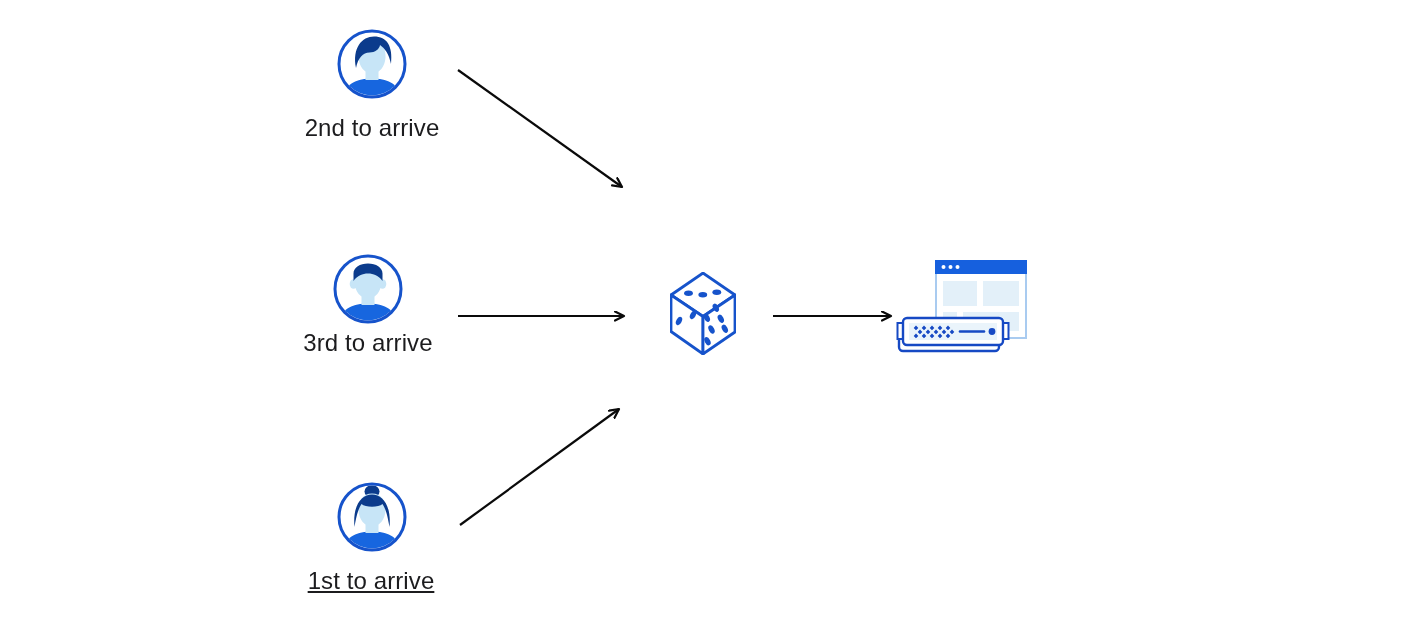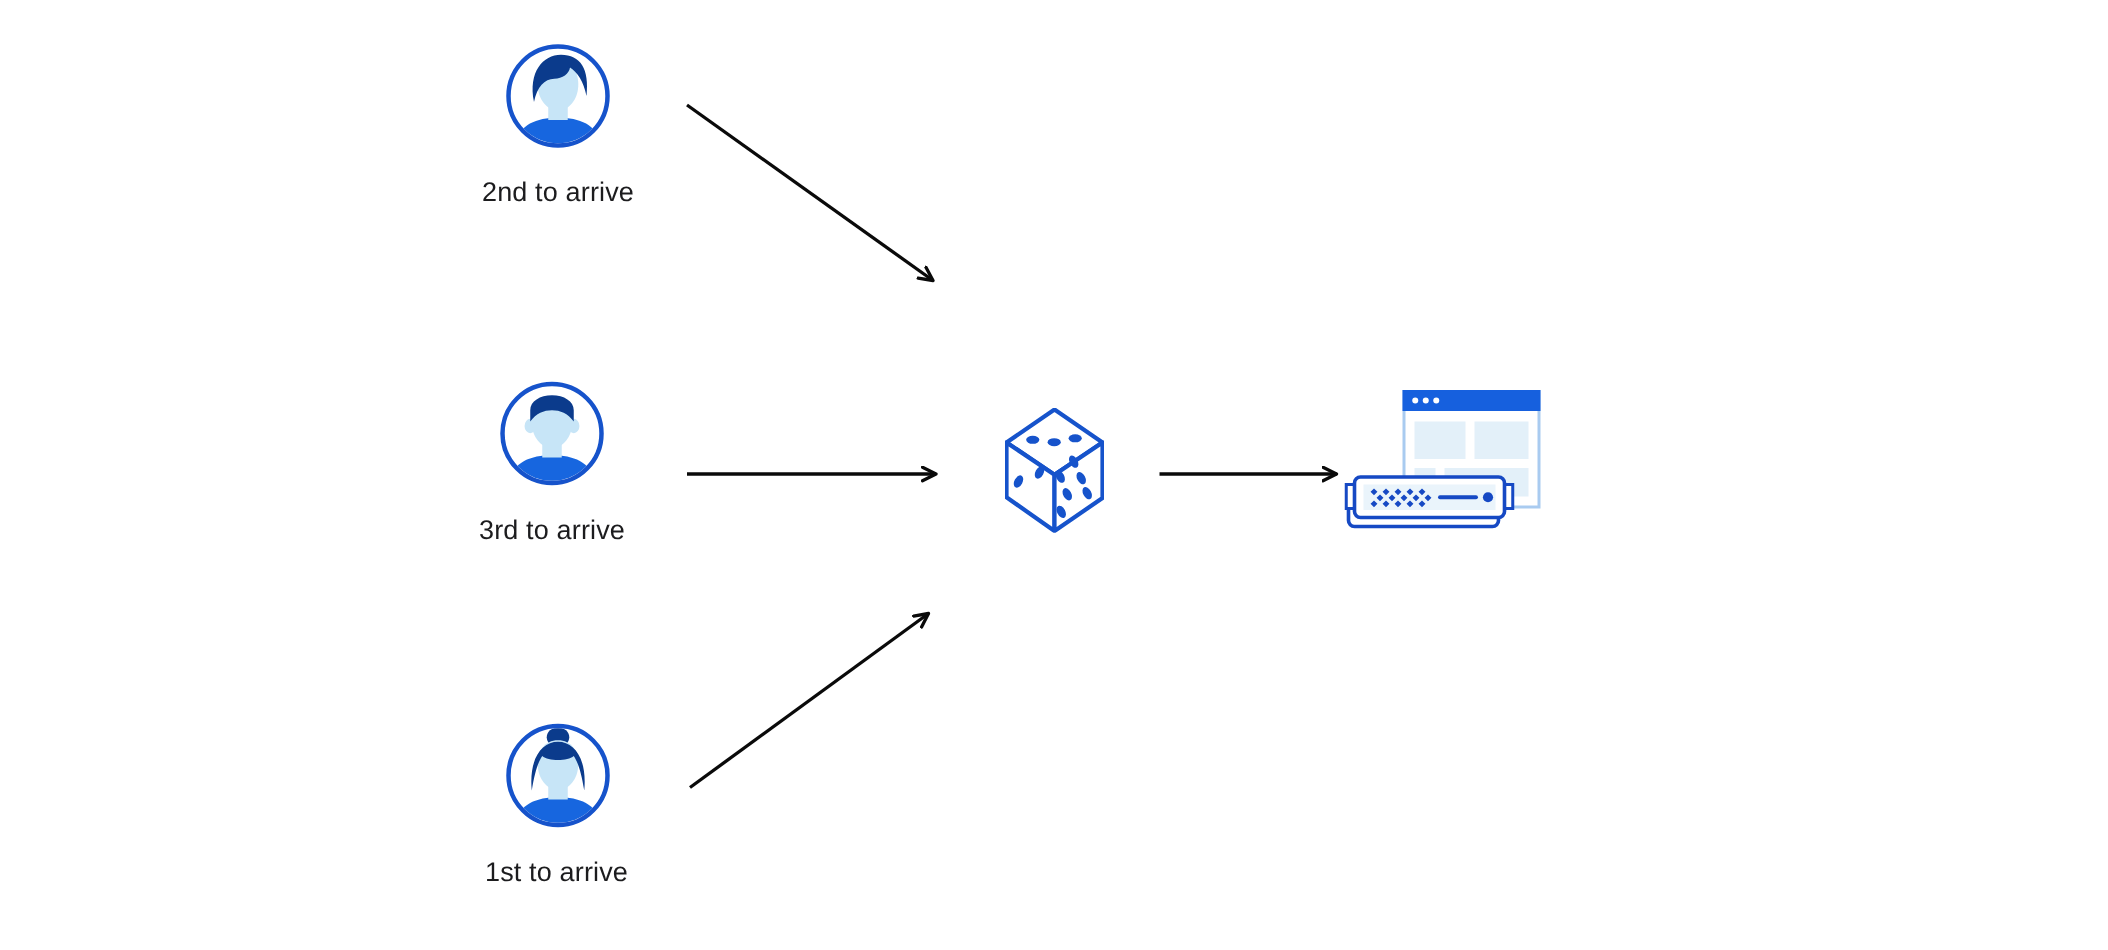--- a/index.html
+++ b/index.html
@@ -22,21 +22,21 @@
     height: 633px;
     pointer-events: none;
   }
   .node {
     position: absolute;
   }
   .node-label {
     position: absolute;
     width: 170px;
     text-align: center;
-    font-size: 18px;
+    font-size: 24px;
     color: #1c1c1e;
     letter-spacing: 0.1px;
     line-height: 22px;
   }
   .avatar-icon { display: block; }
   .dice-icon { display: block; }
   .origin-icon { display: block; }
 </style>
 </head>
 <body>
@@ -85,41 +85,41 @@
       <g clip-path="url(#clipB)">
         <path d="M7,72 C8,56 20,50.5 36,50.5 C52,50.5 64,56 65,72 Z" fill="#1766DF"></path>
         <ellipse cx="21.5" cy="31" rx="3.8" ry="4.8" fill="#C7E5F7"></ellipse>
         <ellipse cx="50.5" cy="31" rx="3.8" ry="4.8" fill="#C7E5F7"></ellipse>
         <path d="M29.5,40 h13 v12 h-13 z" fill="#C7E5F7"></path>
         <path d="M36,12.5 C45.5,12.5 50,20.5 49.5,29.5 C49,38.5 43.5,45.5 36,45.5 C28.5,45.5 23,38.5 22.5,29.5 C22,20.5 26.5,12.5 36,12.5 Z" fill="#C7E5F7"></path>
         <path d="M21.5,28 L21.5,20.5 C21.5,14.5 28,10.5 36,10.5 C44,10.5 50.5,14.5 50.5,20.5 L50.5,28 C46.5,22.5 41.5,20.5 36,20.5 C30.5,20.5 25.5,22.5 21.5,28 Z" fill="#0B3B8C"></path>
       </g>
       <circle cx="36" cy="36" r="33" fill="none" stroke="#1653CB" stroke-width="3"></circle>
     </svg>
-    <div class="node-label" style="left:-49px; top:89px;">3rd to arrive</div>
+    <div class="node-label" style="left:-49px; top:79px;">3rd to arrive</div>
   </div>
 
   <div class="node" style="left:336px; top:481px;">
     <svg class="avatar-icon" width="72" height="72" viewBox="0 0 72 72" xmlns="http://www.w3.org/2000/svg">
       <defs>
           <clipPath id="clipC">
             <circle cx="36" cy="36" r="31.5"></circle>
           </clipPath>
         </defs>
       <circle cx="36" cy="36" r="33" fill="#ffffff"></circle>
       <g clip-path="url(#clipC)">
         <path d="M7,72 C8,56 20,50.5 36,50.5 C52,50.5 64,56 65,72 Z" fill="#1766DF"></path>
         <ellipse cx="36" cy="10.5" rx="7.5" ry="6.5" fill="#0B3B8C"></ellipse>
         <path d="M29.5,40 h13 v12 h-13 z" fill="#C7E5F7"></path>
         <path d="M36,12.5 C45.5,12.5 50,20.5 49.5,29.5 C49,38.5 43.5,45.5 36,45.5 C28.5,45.5 23,38.5 22.5,29.5 C22,20.5 26.5,12.5 36,12.5 Z" fill="#C7E5F7"></path>
         <path d="M18.5,46 C16.5,25 25,13.5 36,13.5 C47,13.5 55.5,25 53.5,46 C51.5,34 49.5,27.5 46.5,23 C42.5,26.5 29.5,26.5 25.5,23 C22.5,27.5 20.5,34 18.5,46 Z" fill="#0B3B8C"></path>
       </g>
       <circle cx="36" cy="36" r="33" fill="none" stroke="#1653CB" stroke-width="3"></circle>
     </svg>
-    <div class="node-label" style="left:-50px; top:89px;">1st to arrive</div>
+    <div class="node-label" style="left:-50px; top:89px;text-decoration:underline;">1st to arrive</div>
   </div>
 
   <div class="node" style="left:670px; top:272px;">
     <svg class="dice-icon" width="66" height="83" viewBox="0 0 66 83" xmlns="http://www.w3.org/2000/svg">
       <g fill="#ffffff" stroke="#1653CB" stroke-width="2.8" stroke-linejoin="round">
         <path d="M33,1 L65,23 L33,44.5 L1,23 Z"></path>
         <path d="M1,23 L33,44.5 L33,82 L1,59.5 Z"></path>
         <path d="M65,23 L33,44.5 L33,82 L65,60 Z"></path>
       </g>
       <g fill="#1653CB">

